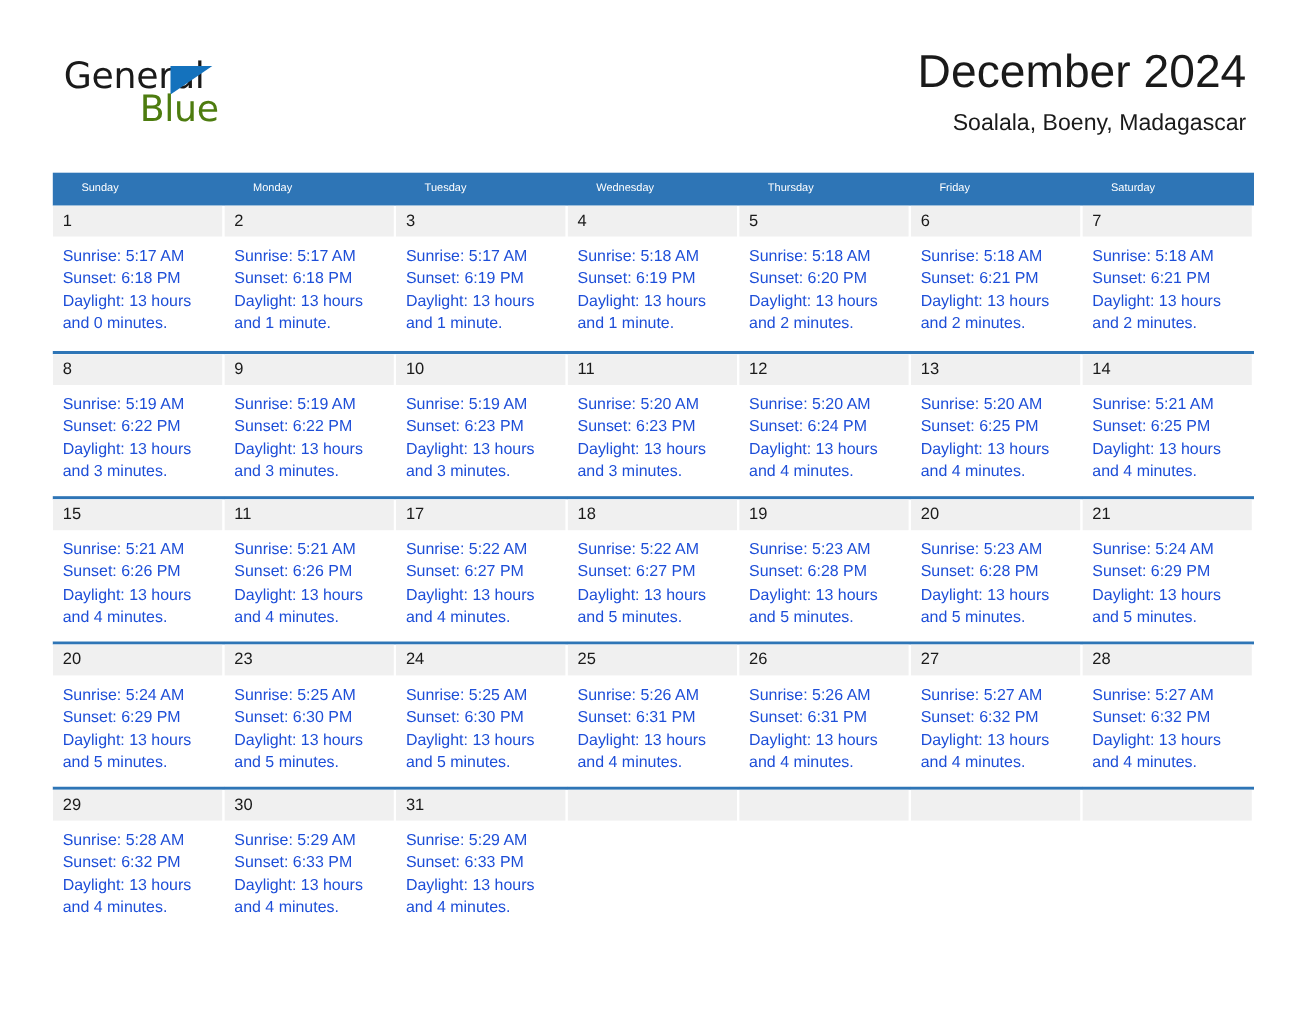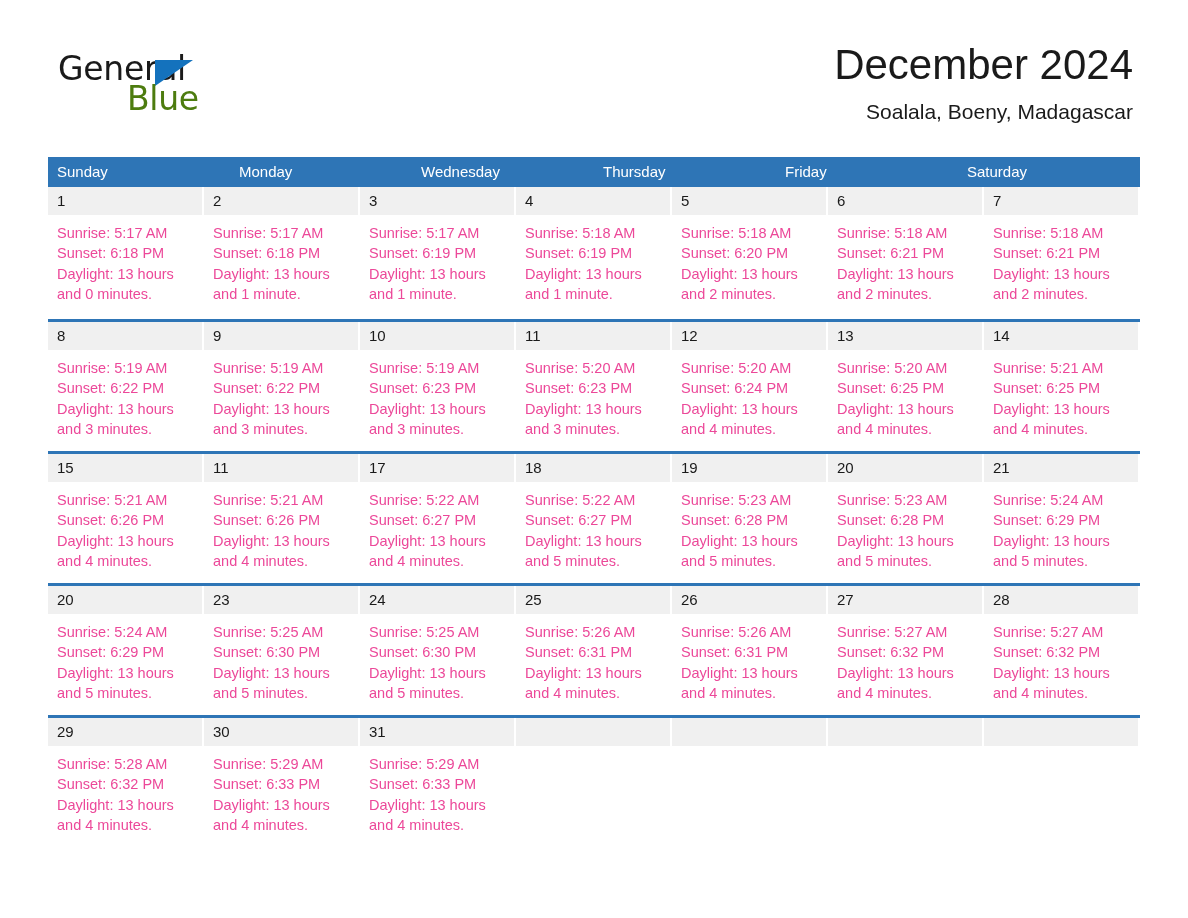--- a/index.html
+++ b/index.html
@@ -92,23 +92,23 @@
     width: 1092px;
   }
   .weekday-row {
     display: flex;
     background: #2e75b6;
     height: 30px;
   }
   .weekday {
     flex: 1 1 0;
     color: #ffffff;
-    font-size: 15px;
+    font-size: 10px;
     line-height: 30px;
-    padding-left: 9px;
+    padding-left: 26px;
     box-sizing: border-box;
     white-space: nowrap;
     overflow: hidden;
   }
 
   .week-row {
     display: flex;
     border-top: 3px solid #2e75b6;
     height: 132px;
     box-sizing: border-box;
@@ -134,21 +134,21 @@
     line-height: 28px;
     color: #1a1a1a;
   }
   .day-cell.empty .day-number-band {
     color: transparent;
   }
   .day-info {
     padding: 8px 9px 0 9px;
     font-size: 14.5px;
     line-height: 20.3px;
-    color: #ec4899;
+    color: #1d4ed8;
   }
   .day-info div {
     white-space: nowrap;
   }
   .daylight-line {
     white-space: normal !important;
   }
 </style>
 </head>
 <body>
@@ -168,20 +168,21 @@
       <h2 class="cal-subtitle">Soalala, Boeny, Madagascar</h2>
     </div>
 
   </div>
 
   <div class="calendar">
 
     <div class="weekday-row">
       <div class="weekday">Sunday</div>
       <div class="weekday">Monday</div>
+      <div class="weekday">Tuesday</div>
       <div class="weekday">Wednesday</div>
       <div class="weekday">Thursday</div>
       <div class="weekday">Friday</div>
       <div class="weekday">Saturday</div>
     </div>
 
     <div id="weeks-container">
         <div class="week-row">
           <div class="day-cell">
             <div class="day-number-band">1</div>

